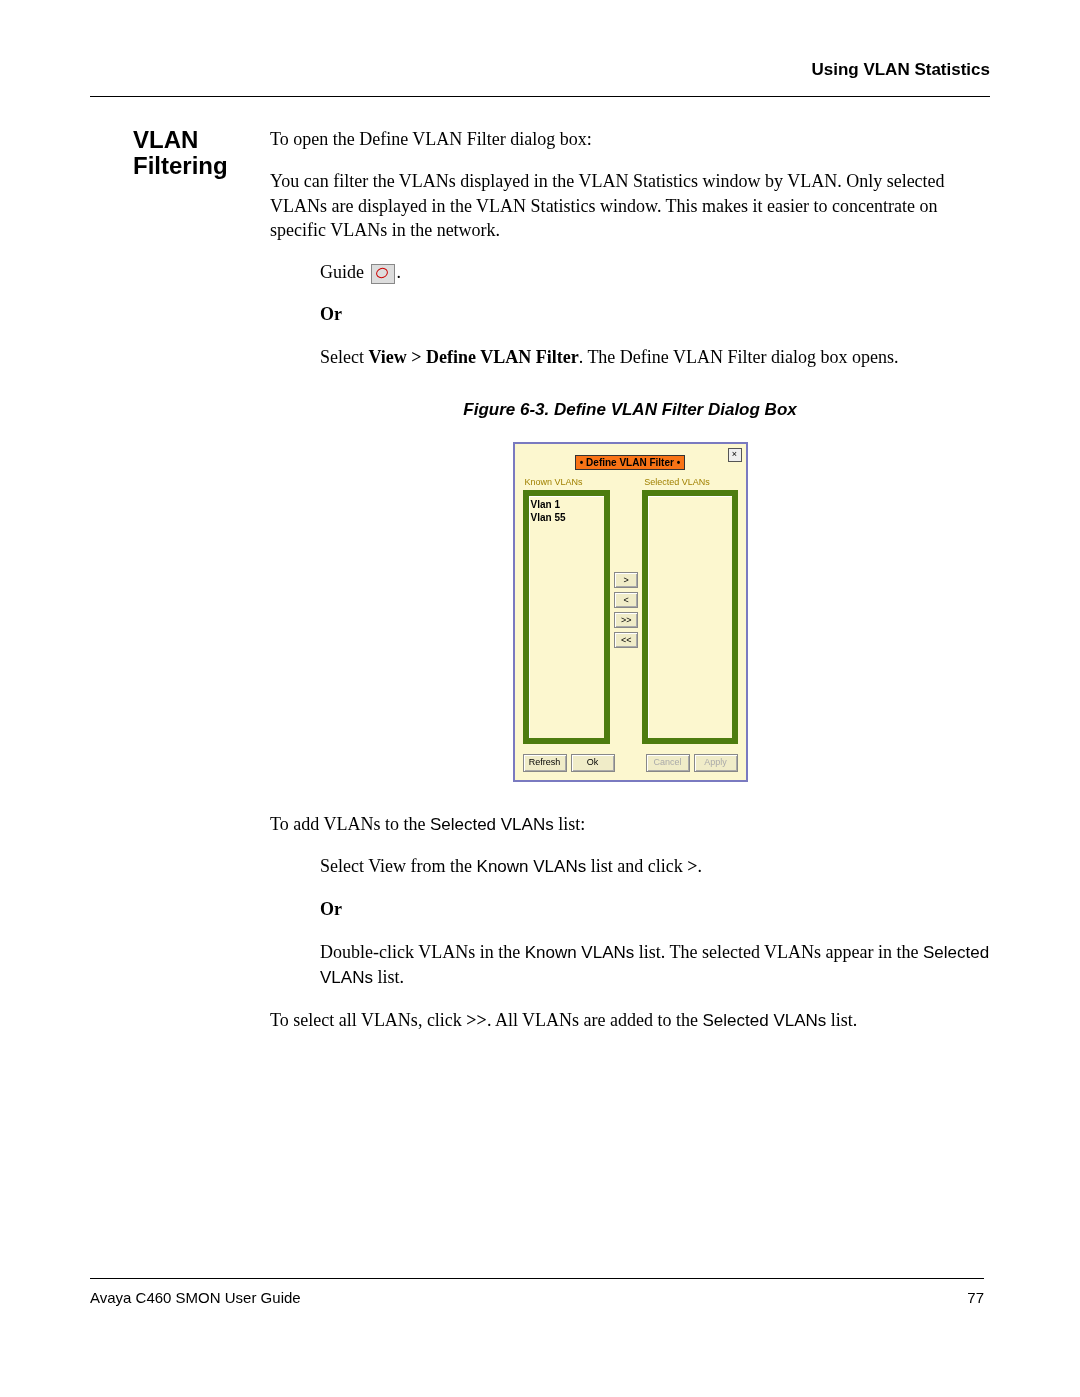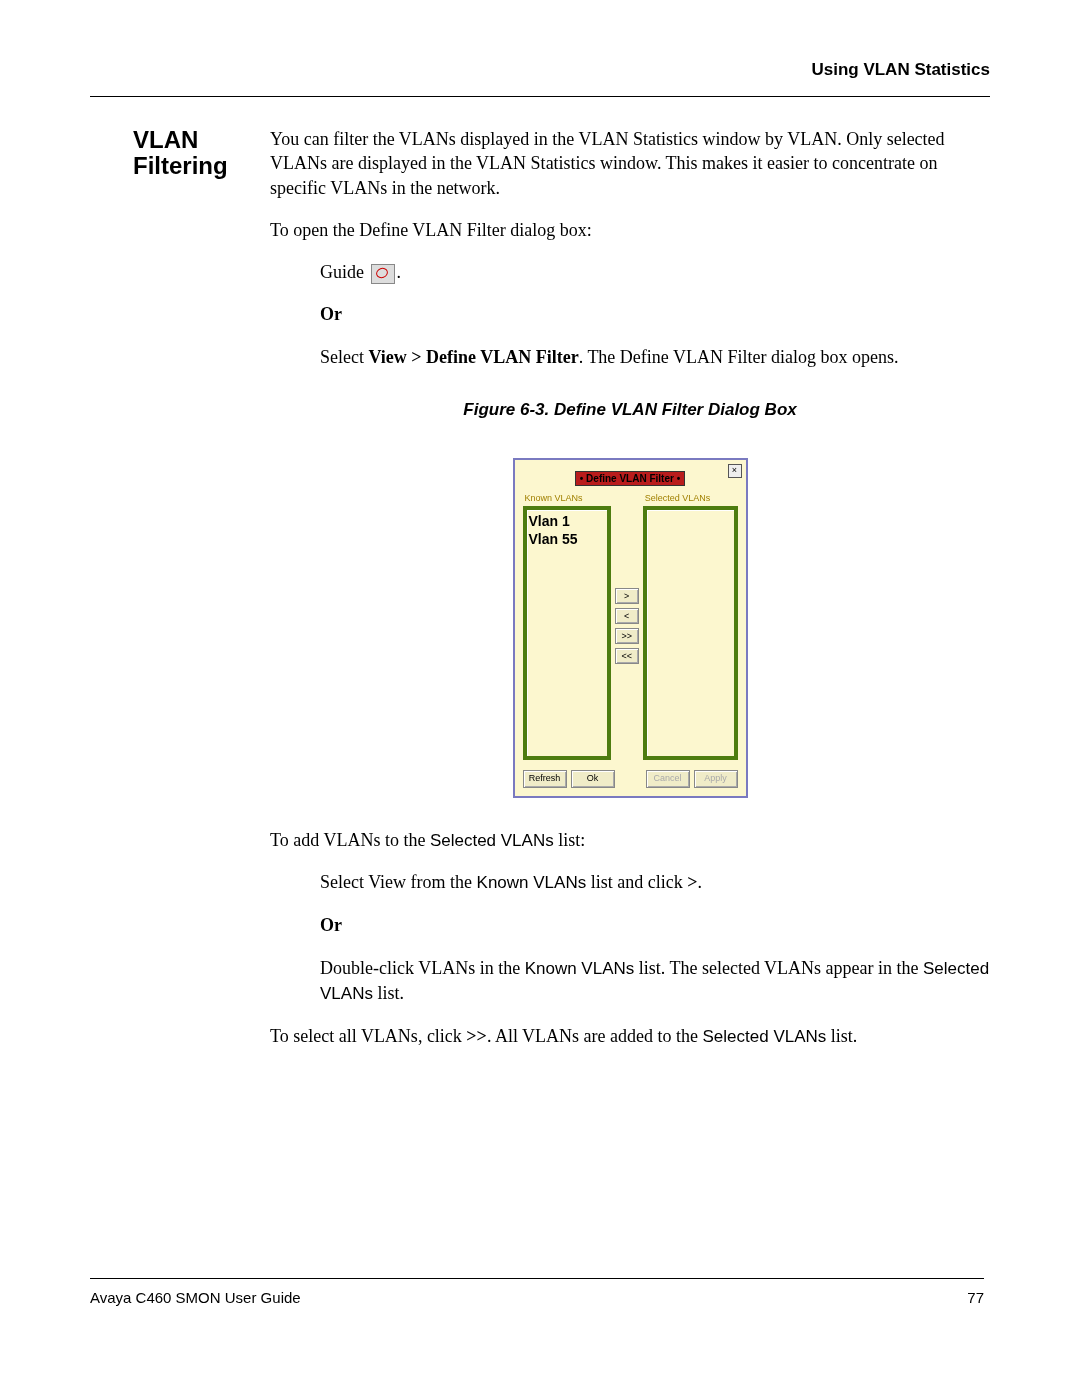--- a/index.html
+++ b/index.html
@@ -59,21 +59,21 @@
   .bold-inline {
     font-weight: bold;
   }
   .figure-caption {
     text-align: center;
     font-family: Arial, Helvetica, sans-serif;
     font-weight: bold;
     font-style: italic;
     font-size: 17px;
     margin-top: 30px;
-    margin-bottom: 36px;
+    margin-bottom: 20px;
   }
   .icon-inline {
     display: inline-block;
     width: 22px;
     height: 18px;
     border: 1px solid #888;
     background: #ddd;
     vertical-align: middle;
     position: relative;
     margin: 0 2px;
@@ -119,21 +119,21 @@
     font-size: 9px;
     line-height: 10px;
     text-align: center;
   }
   .dialog-title {
     text-align: center;
     margin-top: 4px;
   }
   .dialog-title span {
     border: 1px solid #333;
-    background: #b91c1c;
+    background: #f97316;
     padding: 1px 4px;
     font-weight: bold;
   }
   .lists-row {
     display: flex;
     align-items: stretch;
     margin-top: 6px;
     height: 268px;
   }
   .list-group {
@@ -141,26 +141,26 @@
     display: flex;
     flex-direction: column;
   }
   .list-label {
     color: #a08000;
     font-size: 9px;
     margin-bottom: 2px;
     padding-left: 2px;
   }
   .listbox {
-    border: 4px solid #4d7c0f;
+    border: 6px solid #4d7c0f;
     background: #fcf7cf;
     flex-grow: 1;
     padding: 2px;
     font-weight: bold;
-    font-size: 14px;
+    font-size: 10px;
     line-height: 1.3;
     overflow: hidden;
     box-shadow: inset 1px 1px 0 #fff;
   }
   .move-buttons {
     display: flex;
     flex-direction: column;
     justify-content: center;
     width: 24px;
     gap: 4px;
@@ -209,22 +209,22 @@
 
   <div class="content">
     <div class="side-col">
       <div class="side-heading">
         <span>VLAN</span><br>
         <span>Filtering</span>
       </div>
     </div>
 
     <div class="main-col">
+      <div class="para">To open the Define VLAN Filter dialog box:</div>
       <div class="para">You can filter the VLANs displayed in the VLAN Statistics window by VLAN. Only selected VLANs are displayed in the VLAN Statistics window. This makes it easier to concentrate on specific VLANs in the network.</div>
-      <div class="para">To open the Define VLAN Filter dialog box:</div>
 
       <div class="para indent">
         <span>Guide </span><span class="icon-inline"></span><span>.</span>
       </div>
 
       <div class="para indent or-word">Or</div>
 
       <div class="para indent">
         <span>Select </span><span class="bold-inline">View &gt; Define VLAN Filter</span><span>. The Define VLAN Filter dialog box opens.</span>
       </div>

